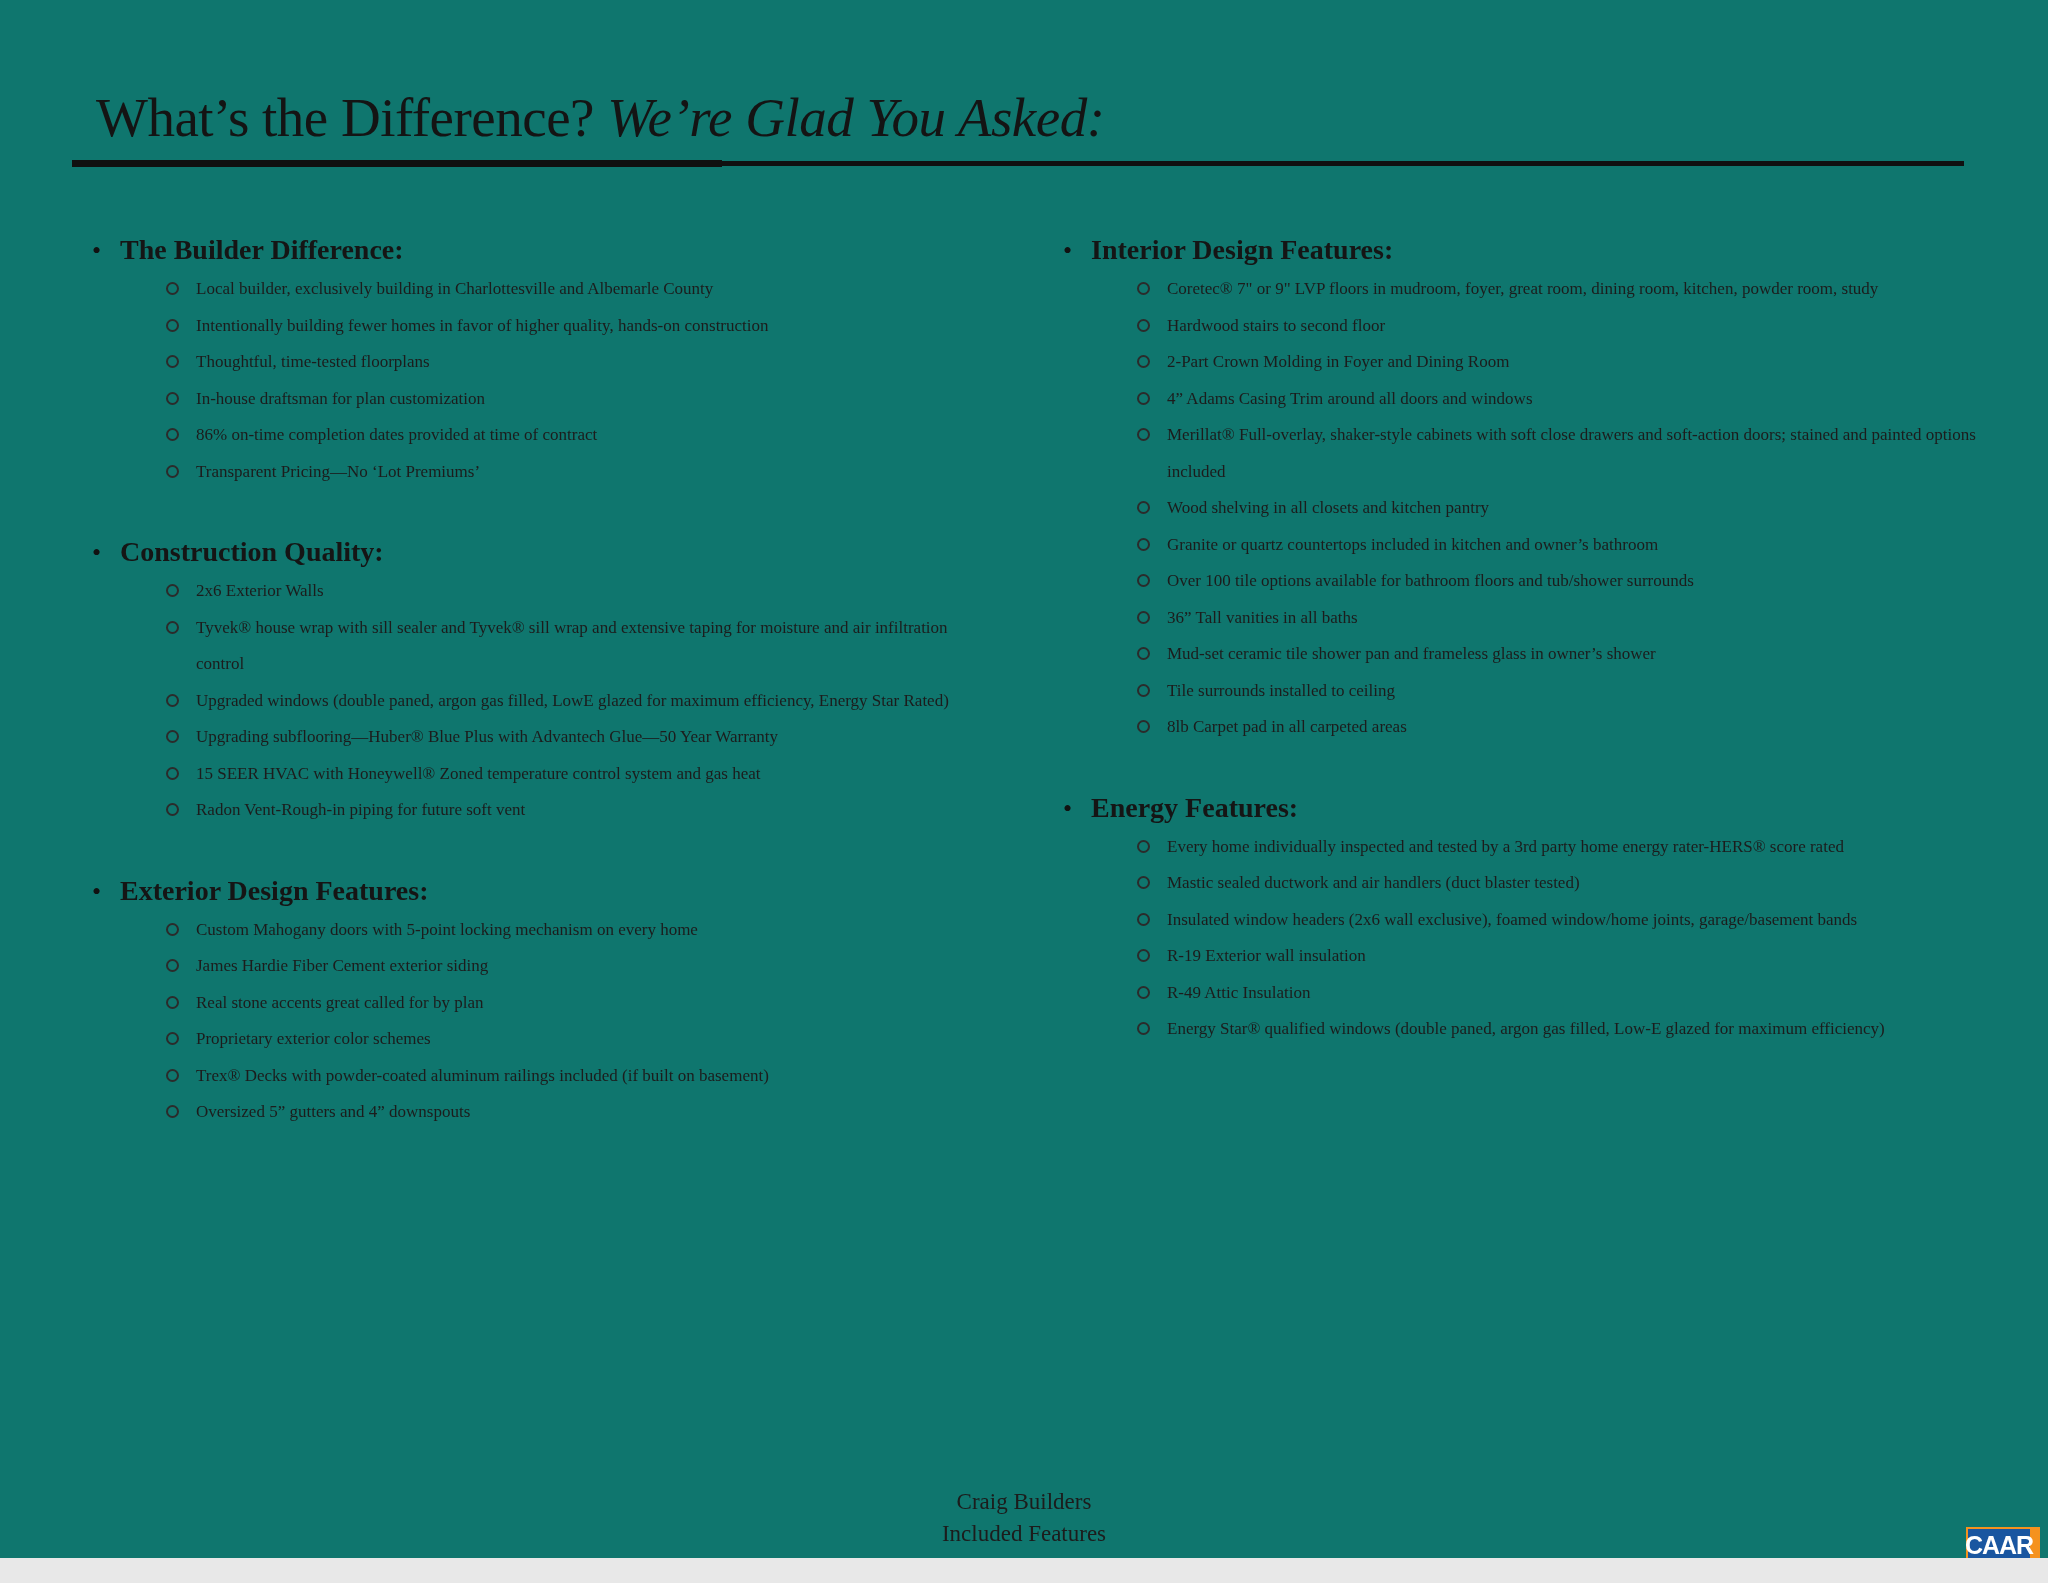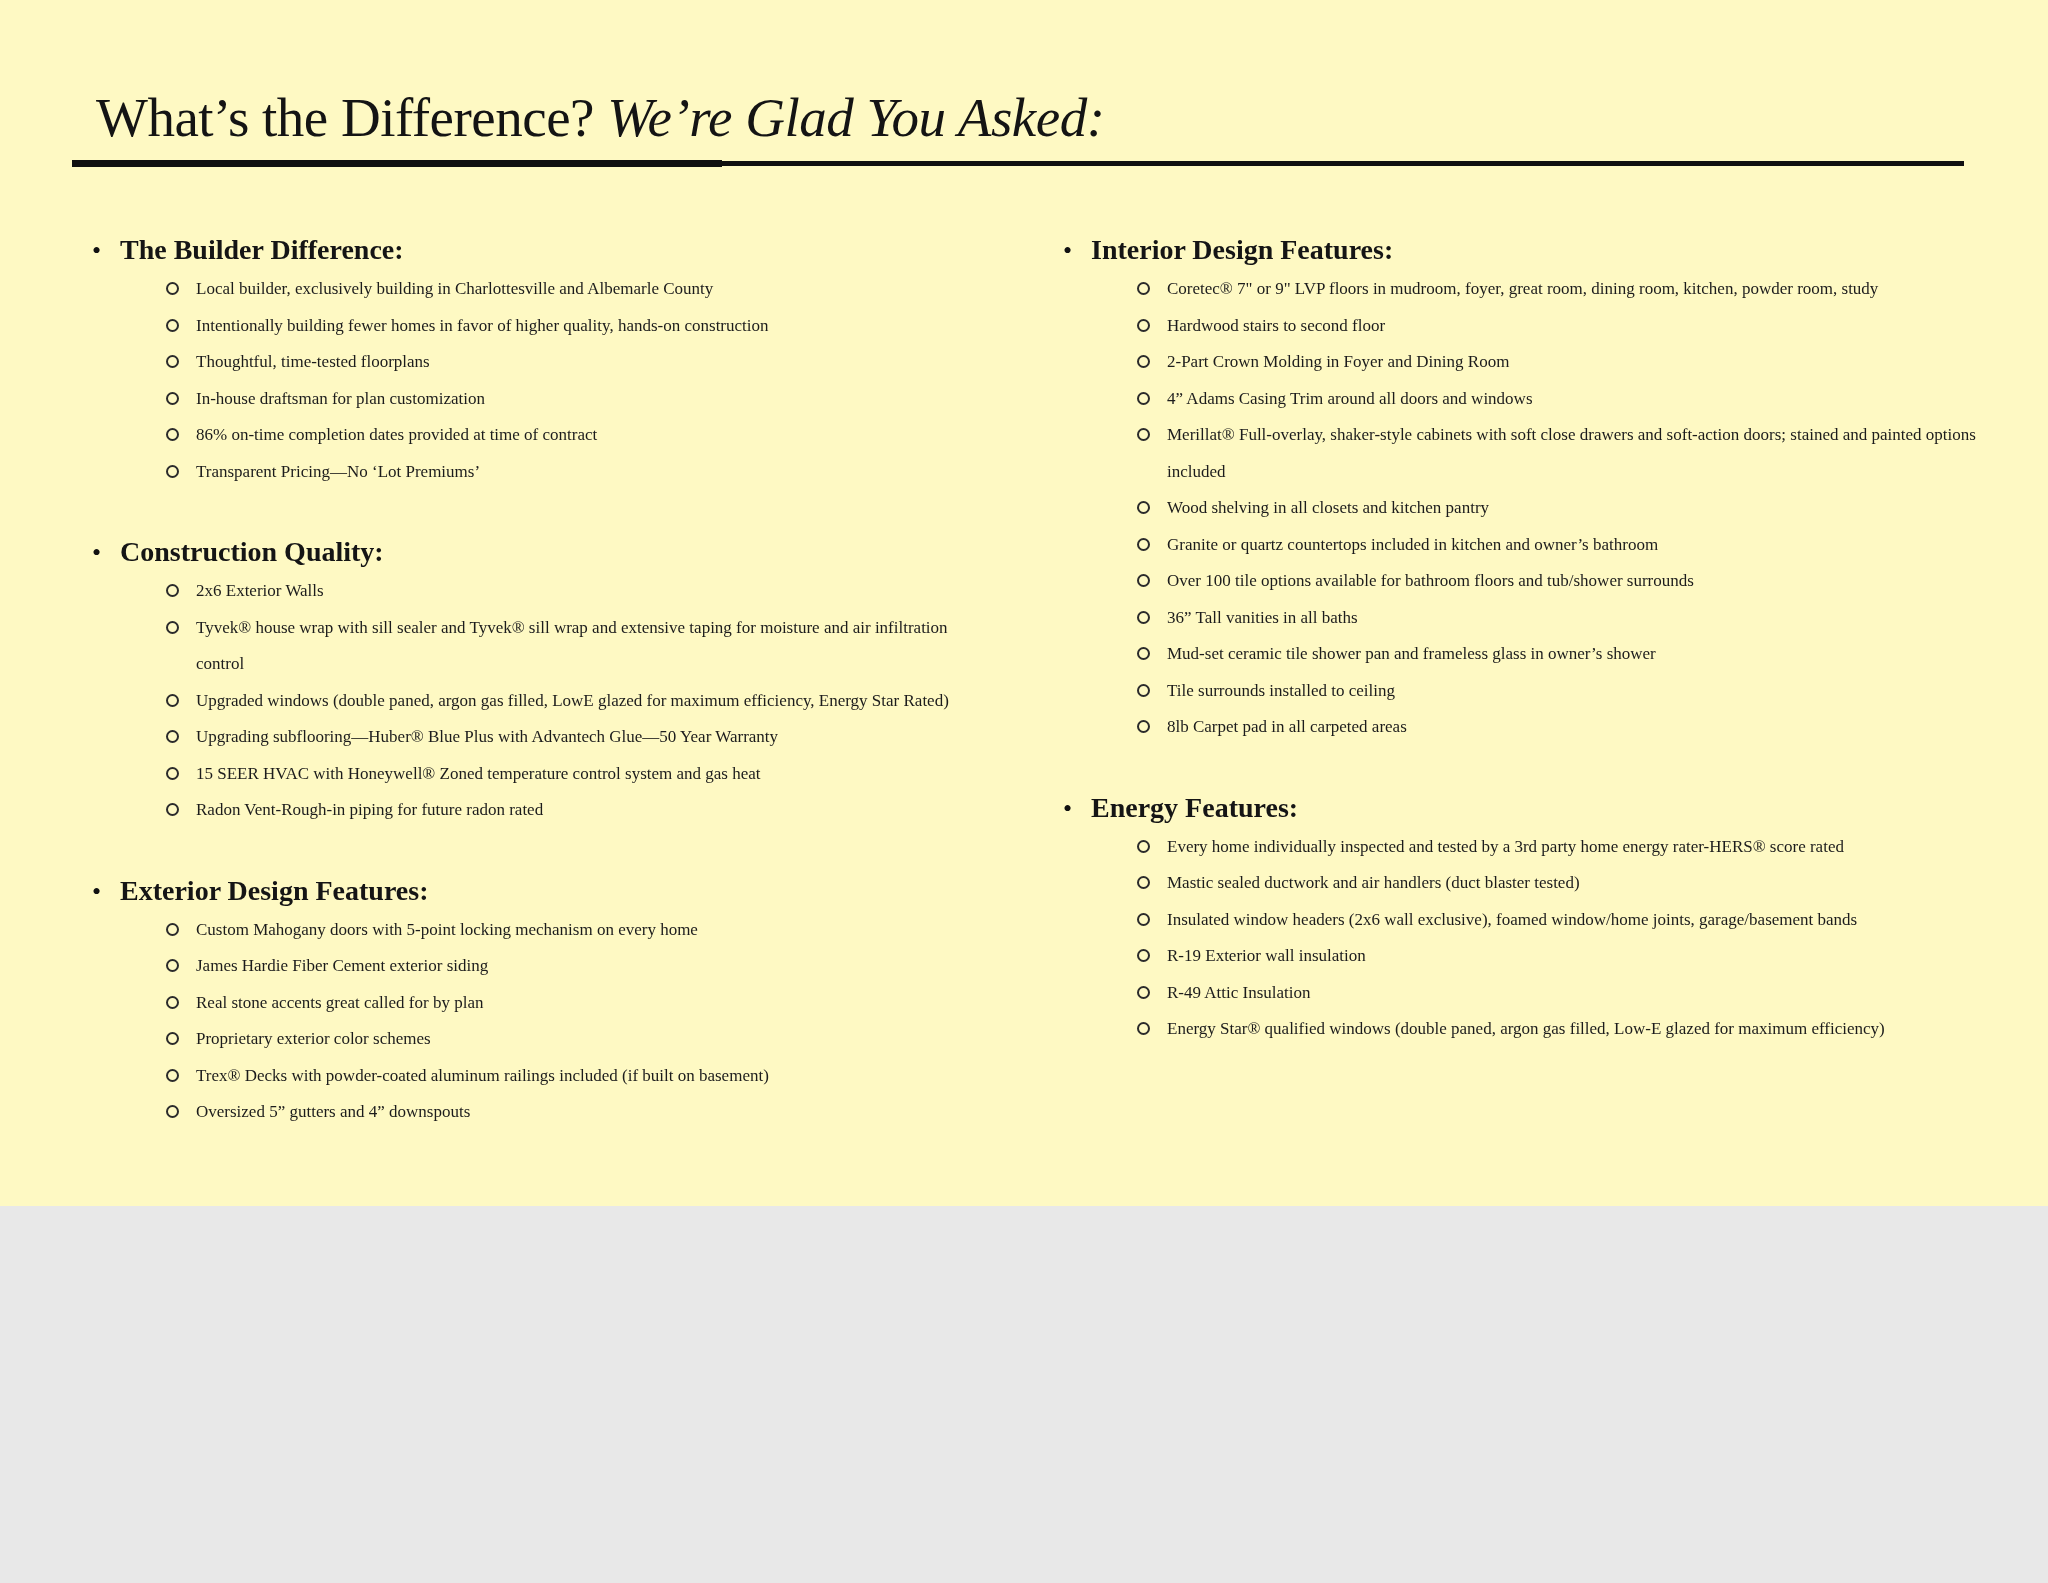--- a/index.html
+++ b/index.html
@@ -1,17 +1,17 @@
 <!DOCTYPE html>
 <html><head>
 <meta charset="utf-8">
 <style>
   html,body { margin:0; padding:0; background:#e8e8e8; }
   .page {
-    position:relative; width:2048px; height:1206px; background:#fef9c3;
+    position:relative; width:2048px; height:1558px; background:#0f766e;
     font-family:"Liberation Serif", serif; color:#1b1b1b; overflow:hidden;
   }
   .title {
     position:absolute; left:96px; top:88px; margin:0;
     font-size:55px; font-weight:400; line-height:60px; white-space:nowrap;
     letter-spacing:-0.5px; color:#141414;
   }
   .title .it { font-style:italic; }
   .rule { position:absolute; left:72px; top:160px; width:1892px; height:8px; }
   .rule .seg1 { position:absolute; left:0; top:0; width:650px; height:7px; background:#101010; }
@@ -124,21 +124,21 @@
         <div class="item">
           <span class="circle"></span>
           <p>Upgrading subflooring—Huber® Blue Plus with Advantech Glue—50 Year Warranty</p>
         </div>
         <div class="item">
           <span class="circle"></span>
           <p>15 SEER HVAC with Honeywell® Zoned temperature control system and gas heat</p>
         </div>
         <div class="item">
           <span class="circle"></span>
-          <p>Radon Vent-Rough-in piping for future radon rated</p>
+          <p>Radon Vent-Rough-in piping for future soft vent</p>
         </div>
       </section>
       <section class="sec">
         <div class="sec-head">
           <span class="bullet">•</span>
           <h2>Exterior Design Features:</h2>
         </div>
         <div class="item">
           <span class="circle"></span>
           <p>Custom Mahogany doors with 5-point locking mechanism on every home</p>

